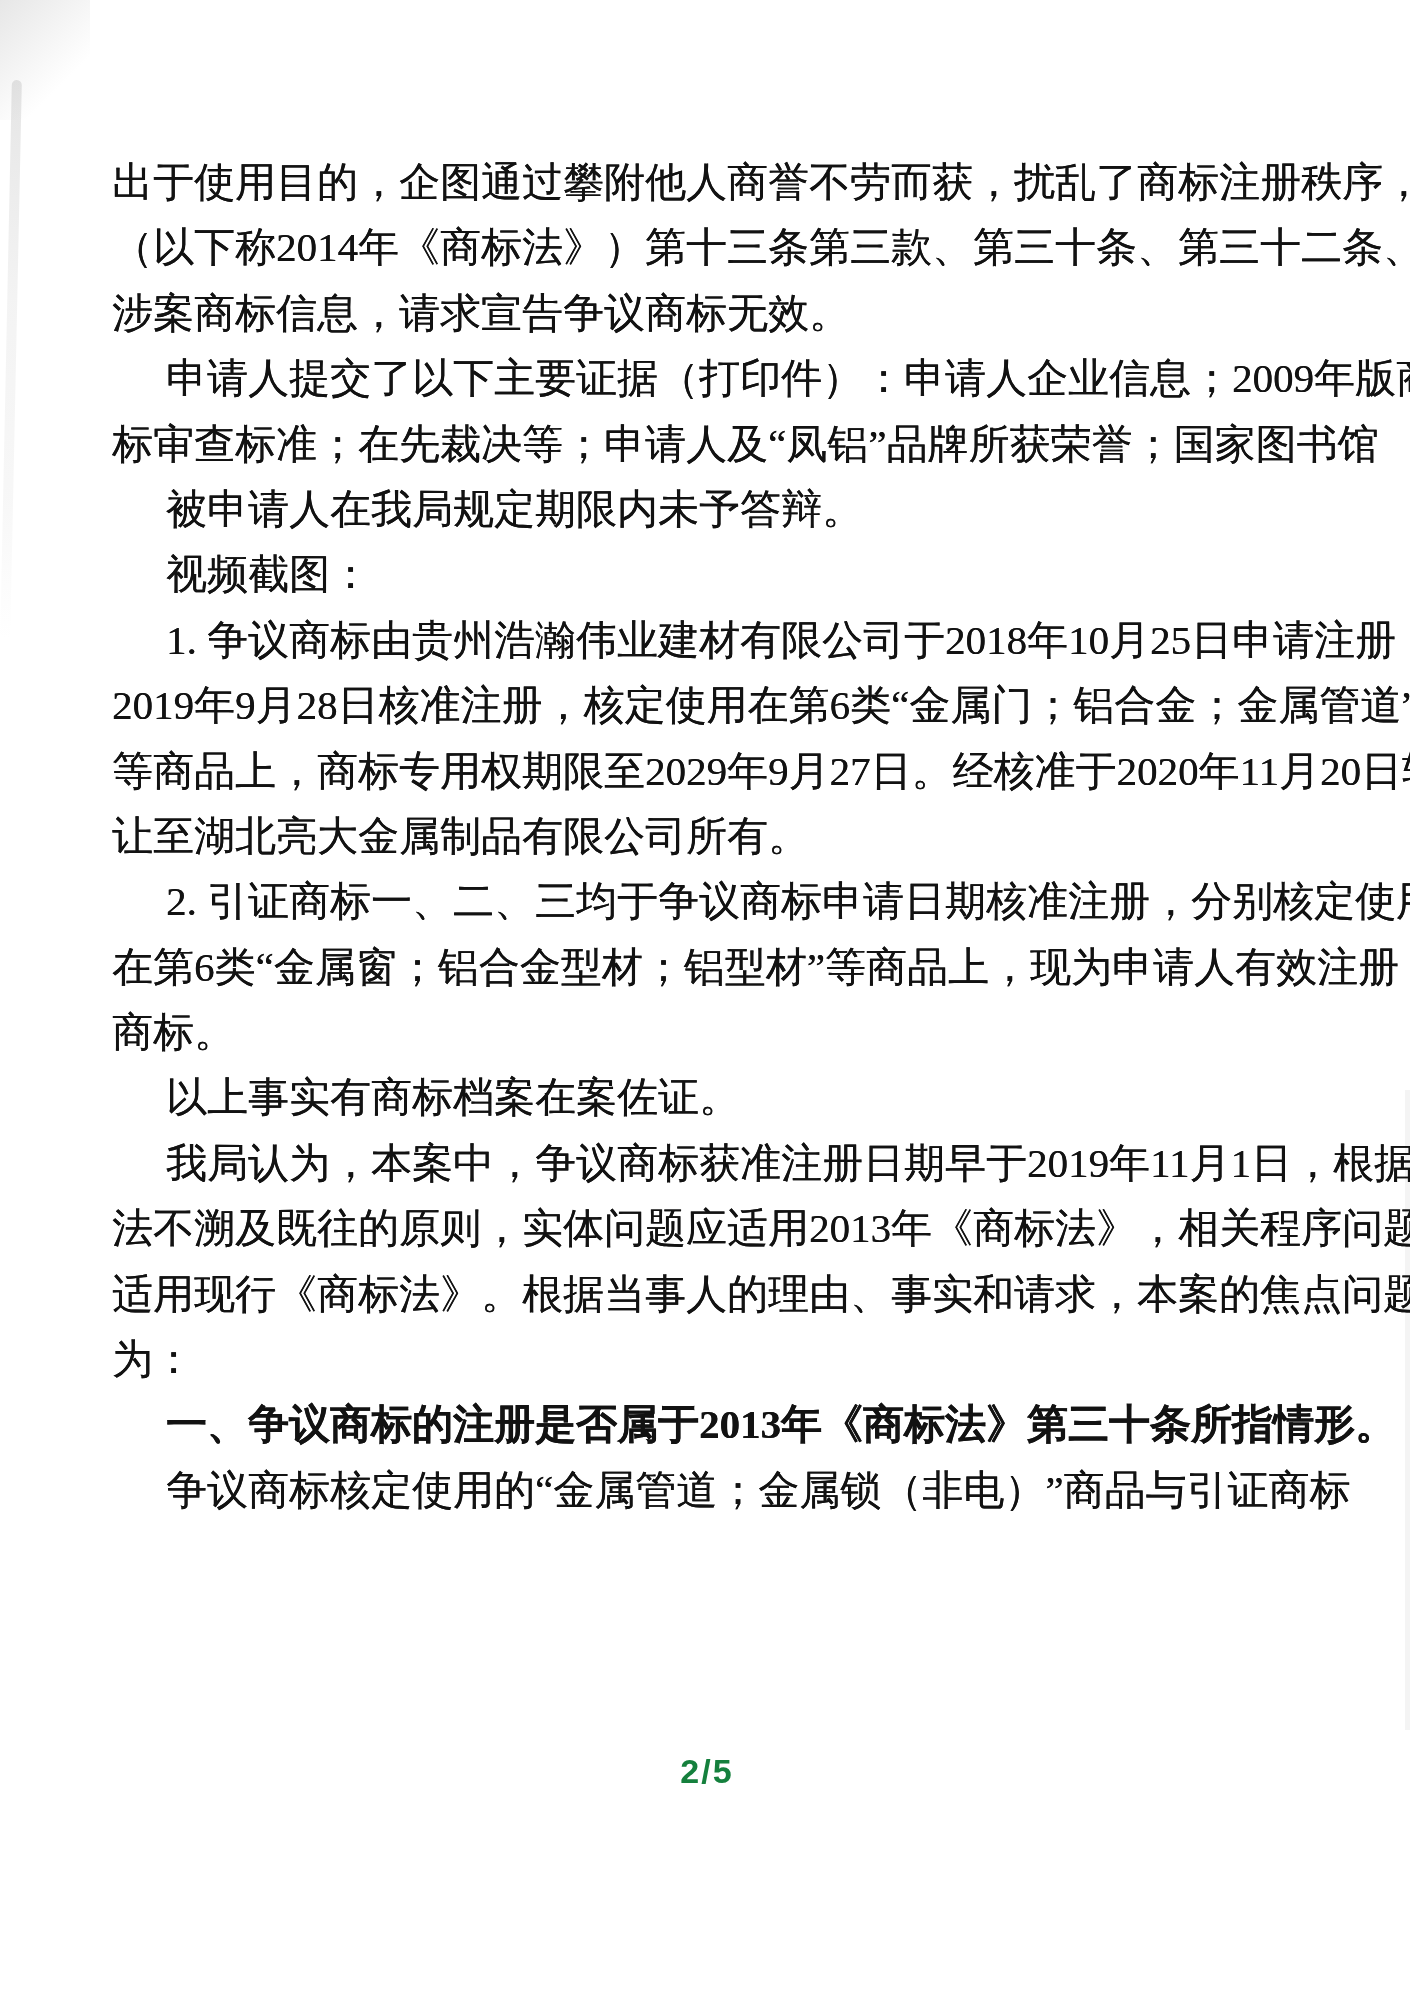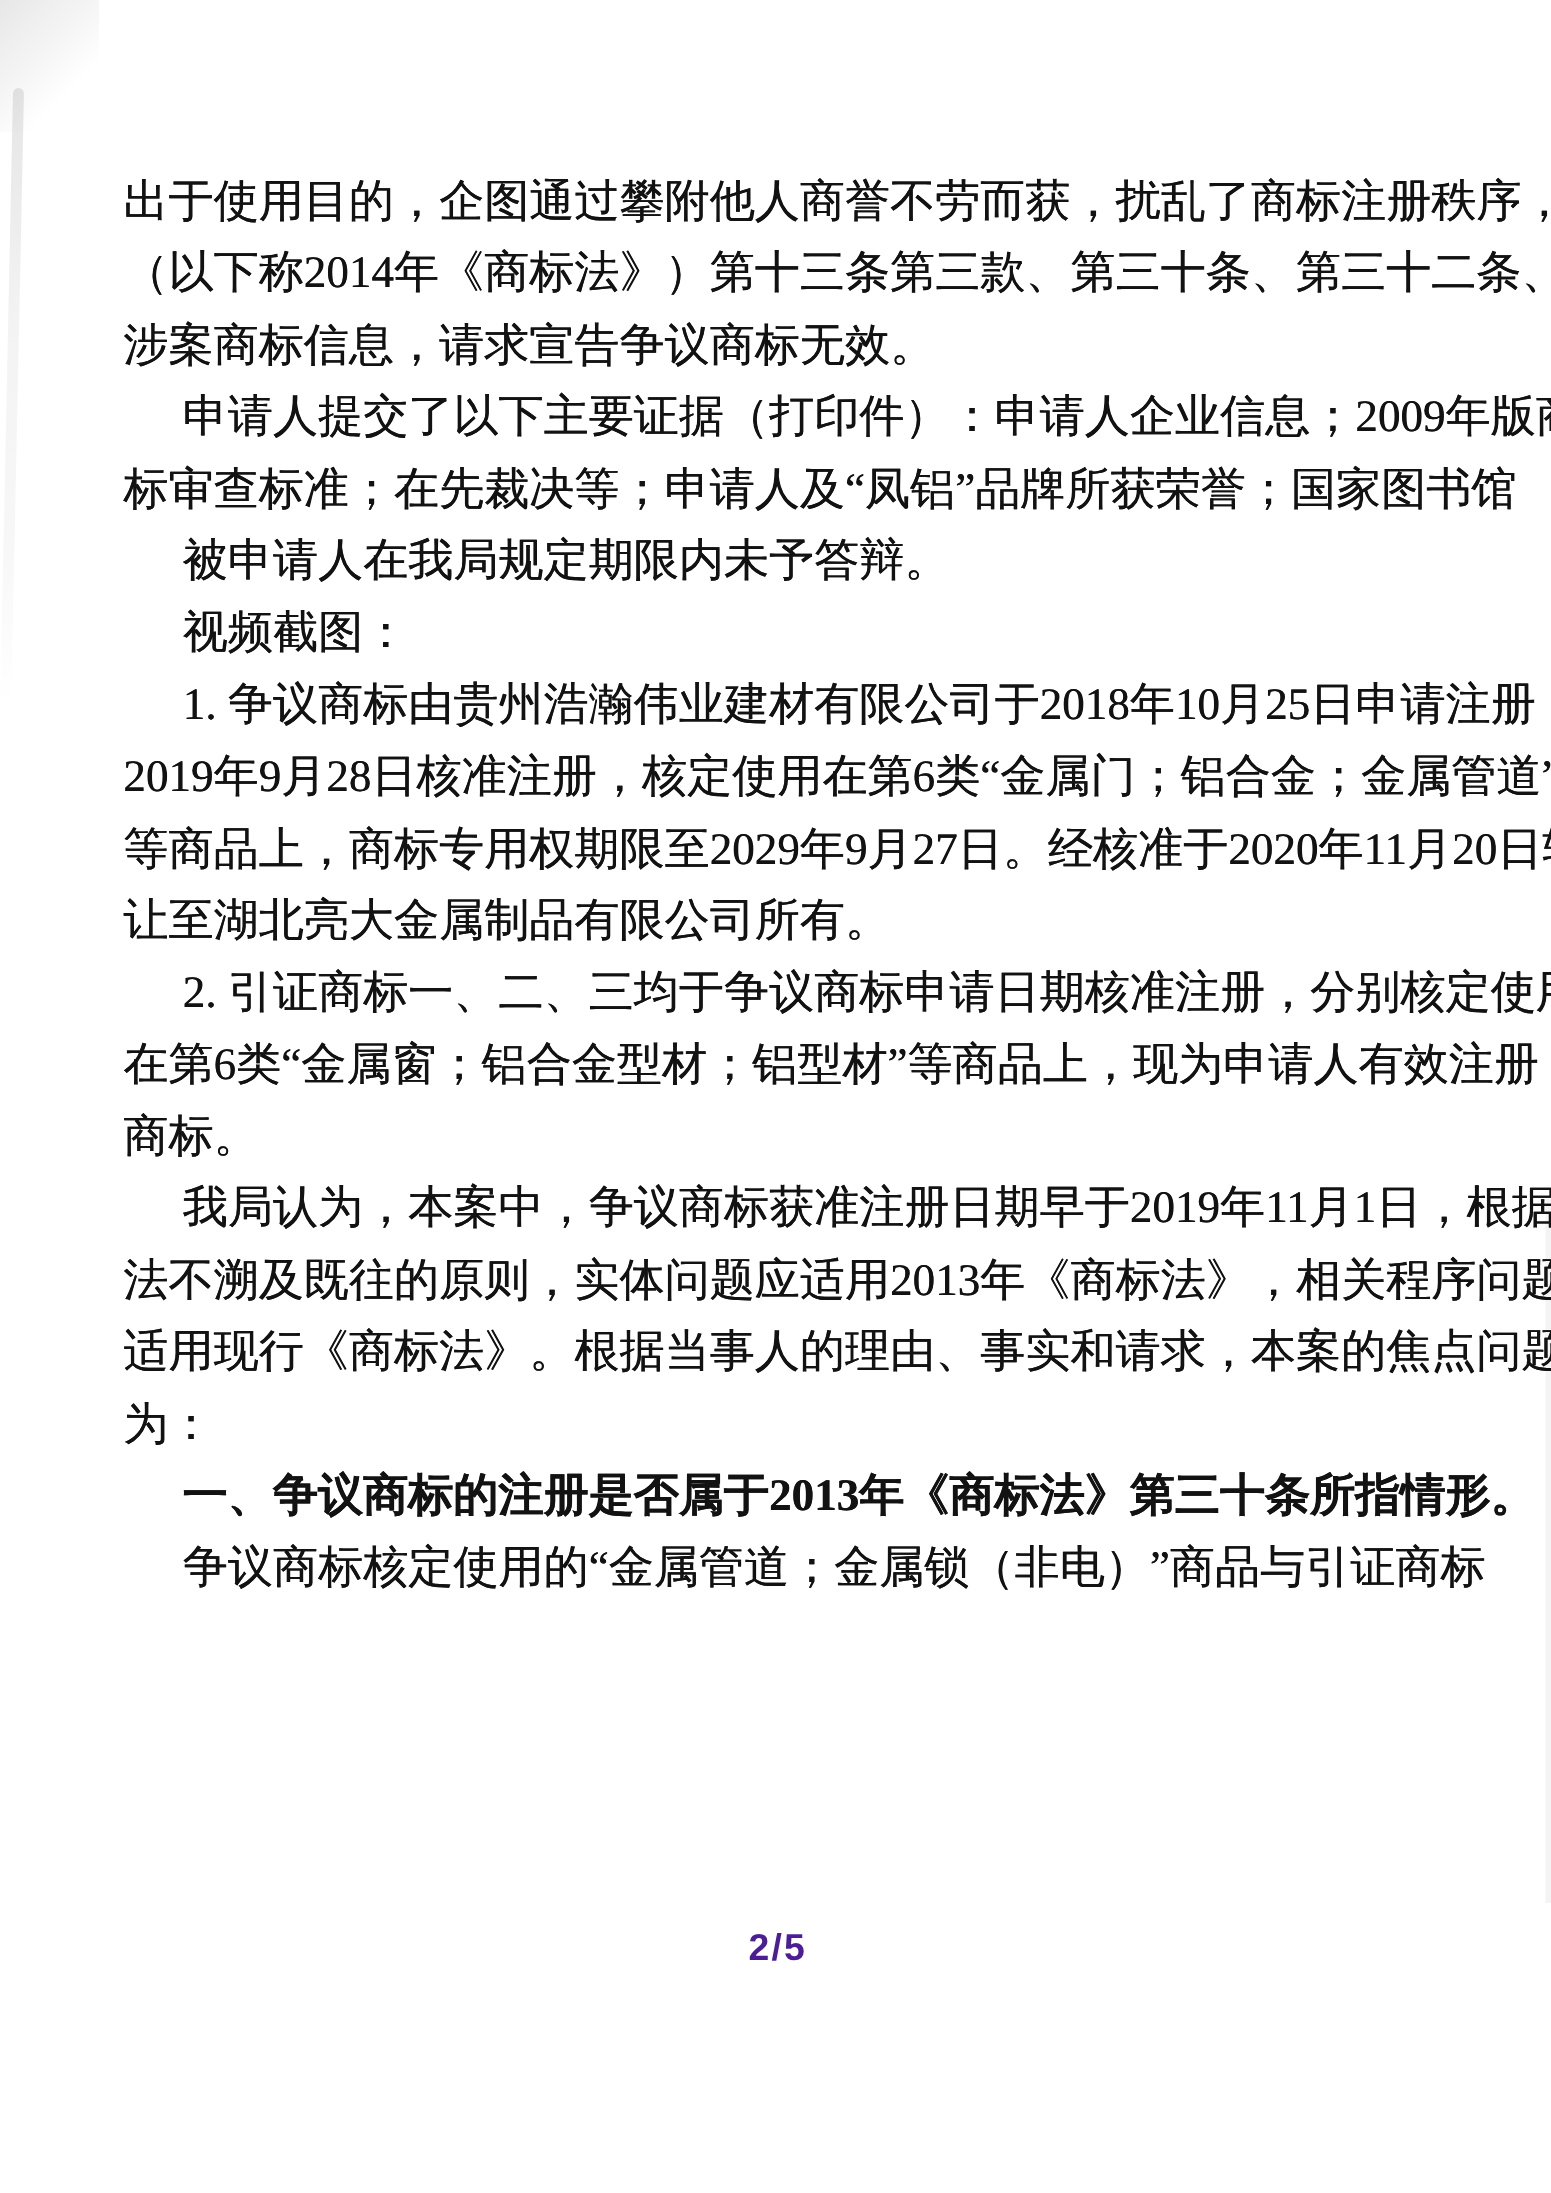--- a/index.html
+++ b/index.html
@@ -64,21 +64,21 @@
   .line.indent { padding-left: 54px; }
   .footer {
     position: absolute;
     left: 4px; right: 0;
     top: 1752px;
     text-align: center;
     font-family: "Liberation Sans", "DejaVu Sans", sans-serif;
     font-size: 34px;
     font-weight: 700;
     letter-spacing: 2px;
-    color: #4c1d95;
+    color: #15803d;
   }
 </style>
 </head>
 <body>
 
 <div class="page">
   <div class="scan-shade-topleft"></div>
   <div class="scan-streak-left"></div>
   <div class="scan-edge-right"></div>
 
@@ -103,20 +103,23 @@
         <div class="line">2019年9月28日核准注册，核定使用在第6类“金属门；铝合金；金属管道”</div>
         <div class="line">等商品上，商标专用权期限至2029年9月27日。经核准于2020年11月20日转</div>
         <div class="line">让至湖北亮大金属制品有限公司所有。</div>
       </div>
       <div class="para">
         <div class="line indent">2. 引证商标一、二、三均于争议商标申请日期核准注册，分别核定使用</div>
         <div class="line">在第6类“金属窗；铝合金型材；铝型材”等商品上，现为申请人有效注册</div>
         <div class="line">商标。</div>
       </div>
       <div class="para">
+        <div class="line indent">以上事实有商标档案在案佐证。</div>
+      </div>
+      <div class="para">
         <div class="line indent">我局认为，本案中，争议商标获准注册日期早于2019年11月1日，根据</div>
         <div class="line">法不溯及既往的原则，实体问题应适用2013年《商标法》，相关程序问题仍</div>
         <div class="line">适用现行《商标法》。根据当事人的理由、事实和请求，本案的焦点问题</div>
         <div class="line">为：</div>
       </div>
       <div class="para bold">
         <div class="line indent">一、争议商标的注册是否属于2013年《商标法》第三十条所指情形。</div>
       </div>
       <div class="para">
         <div class="line indent">争议商标核定使用的“金属管道；金属锁（非电）”商品与引证商标</div>

